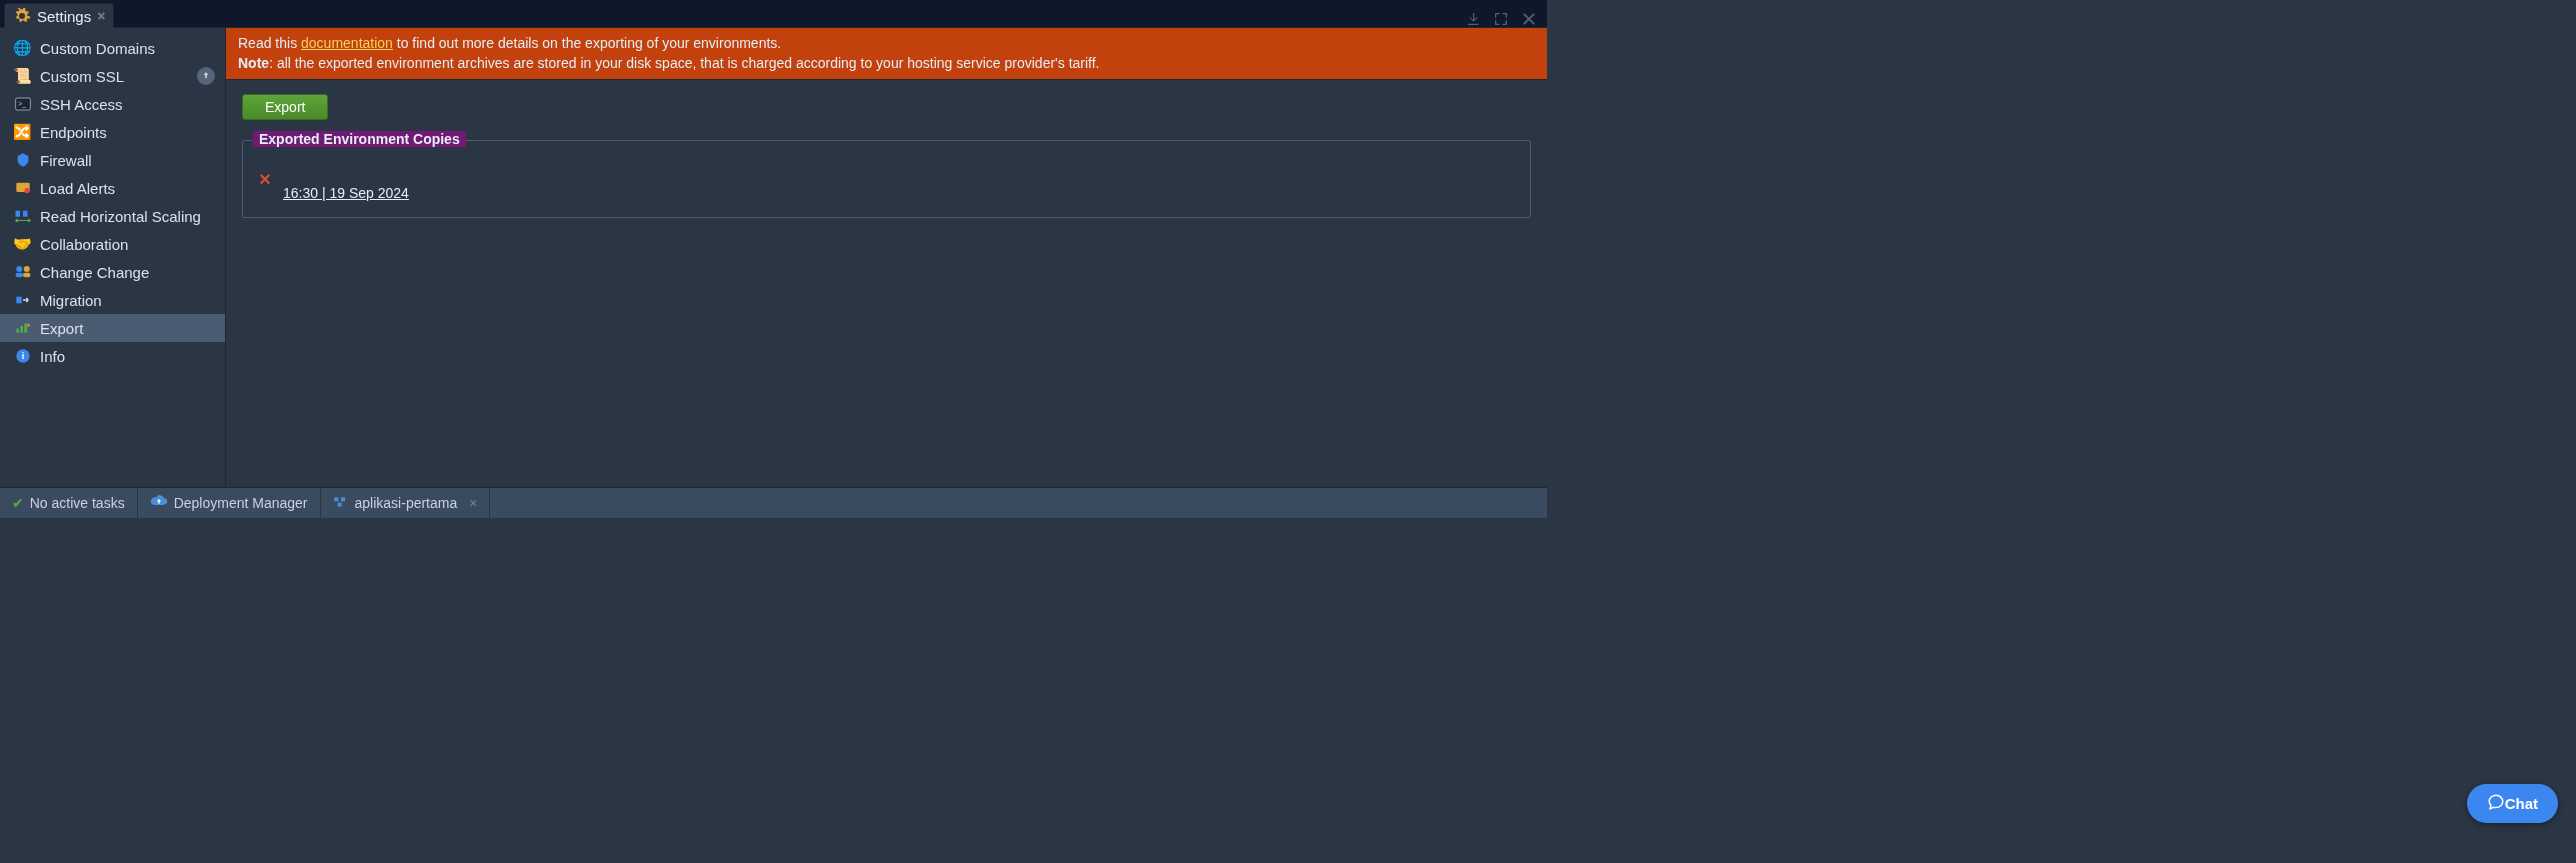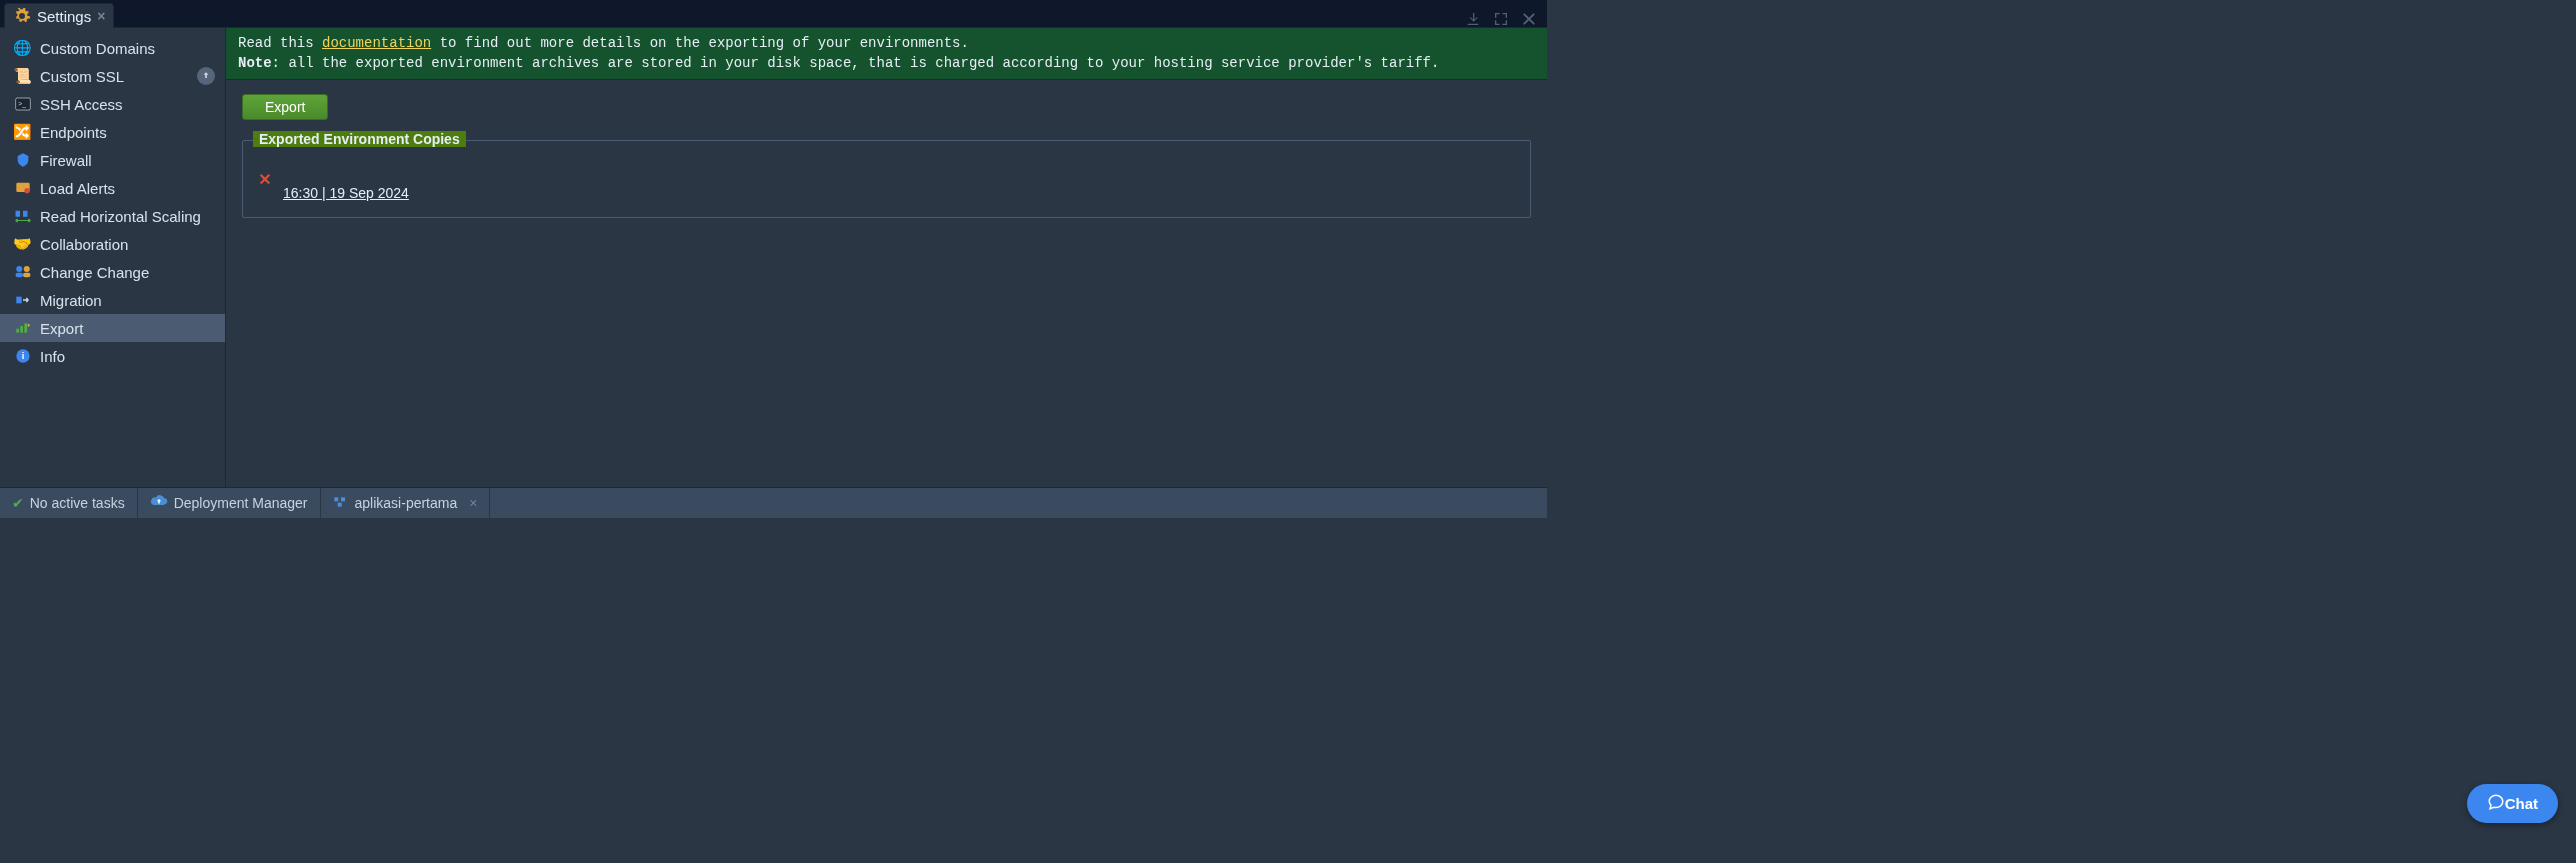--- a/index.html
+++ b/index.html
@@ -79,27 +79,26 @@
     background:#57657a; border-radius:50%;
     display:flex;align-items:center;justify-content:center;
   }
 
   .content {
     flex: 1;
     display: flex; flex-direction: column;
     overflow: hidden;
   }
   .info-banner {
-    background: #14532d;
+    background: #c2410c;
     color: #e6edf5;
     font-size: 14px;
     line-height: 1.4;
     padding: 6px 12px;
     border-bottom: 1px solid #1f2732;
-    font-family: Liberation Mono, monospace;
   }
   .info-banner a { color: #f2d35b; text-decoration: underline; }
   .info-banner b { color: #e6edf5; }
 
   .content-body {
     flex:1; padding: 14px 16px; overflow:auto;
   }
   .btn-export {
     background: linear-gradient(#5fa43a,#4a8a2a);
     color: #fff;
@@ -112,21 +111,21 @@
 
   .fieldset {
     margin-top: 20px;
     border: 1px solid #4a5b72;
     border-radius: 2px;
     padding: 14px 10px 14px 10px;
     position: relative;
   }
   .fieldset .legend {
     position:absolute; top:-10px; left:10px;
-    background:#4d7c0f; padding:0 6px;
+    background:#701a75; padding:0 6px;
     font-weight: bold; color:#e6edf5; font-size:14px;
   }
   .entry {
     display:flex; align-items:center; gap:10px;
     padding:2px 4px;
   }
   .entry .del {
     color:#d94b3a; font-weight:bold; font-size:16px; cursor:pointer;
     width:16px;text-align:center;
   }

